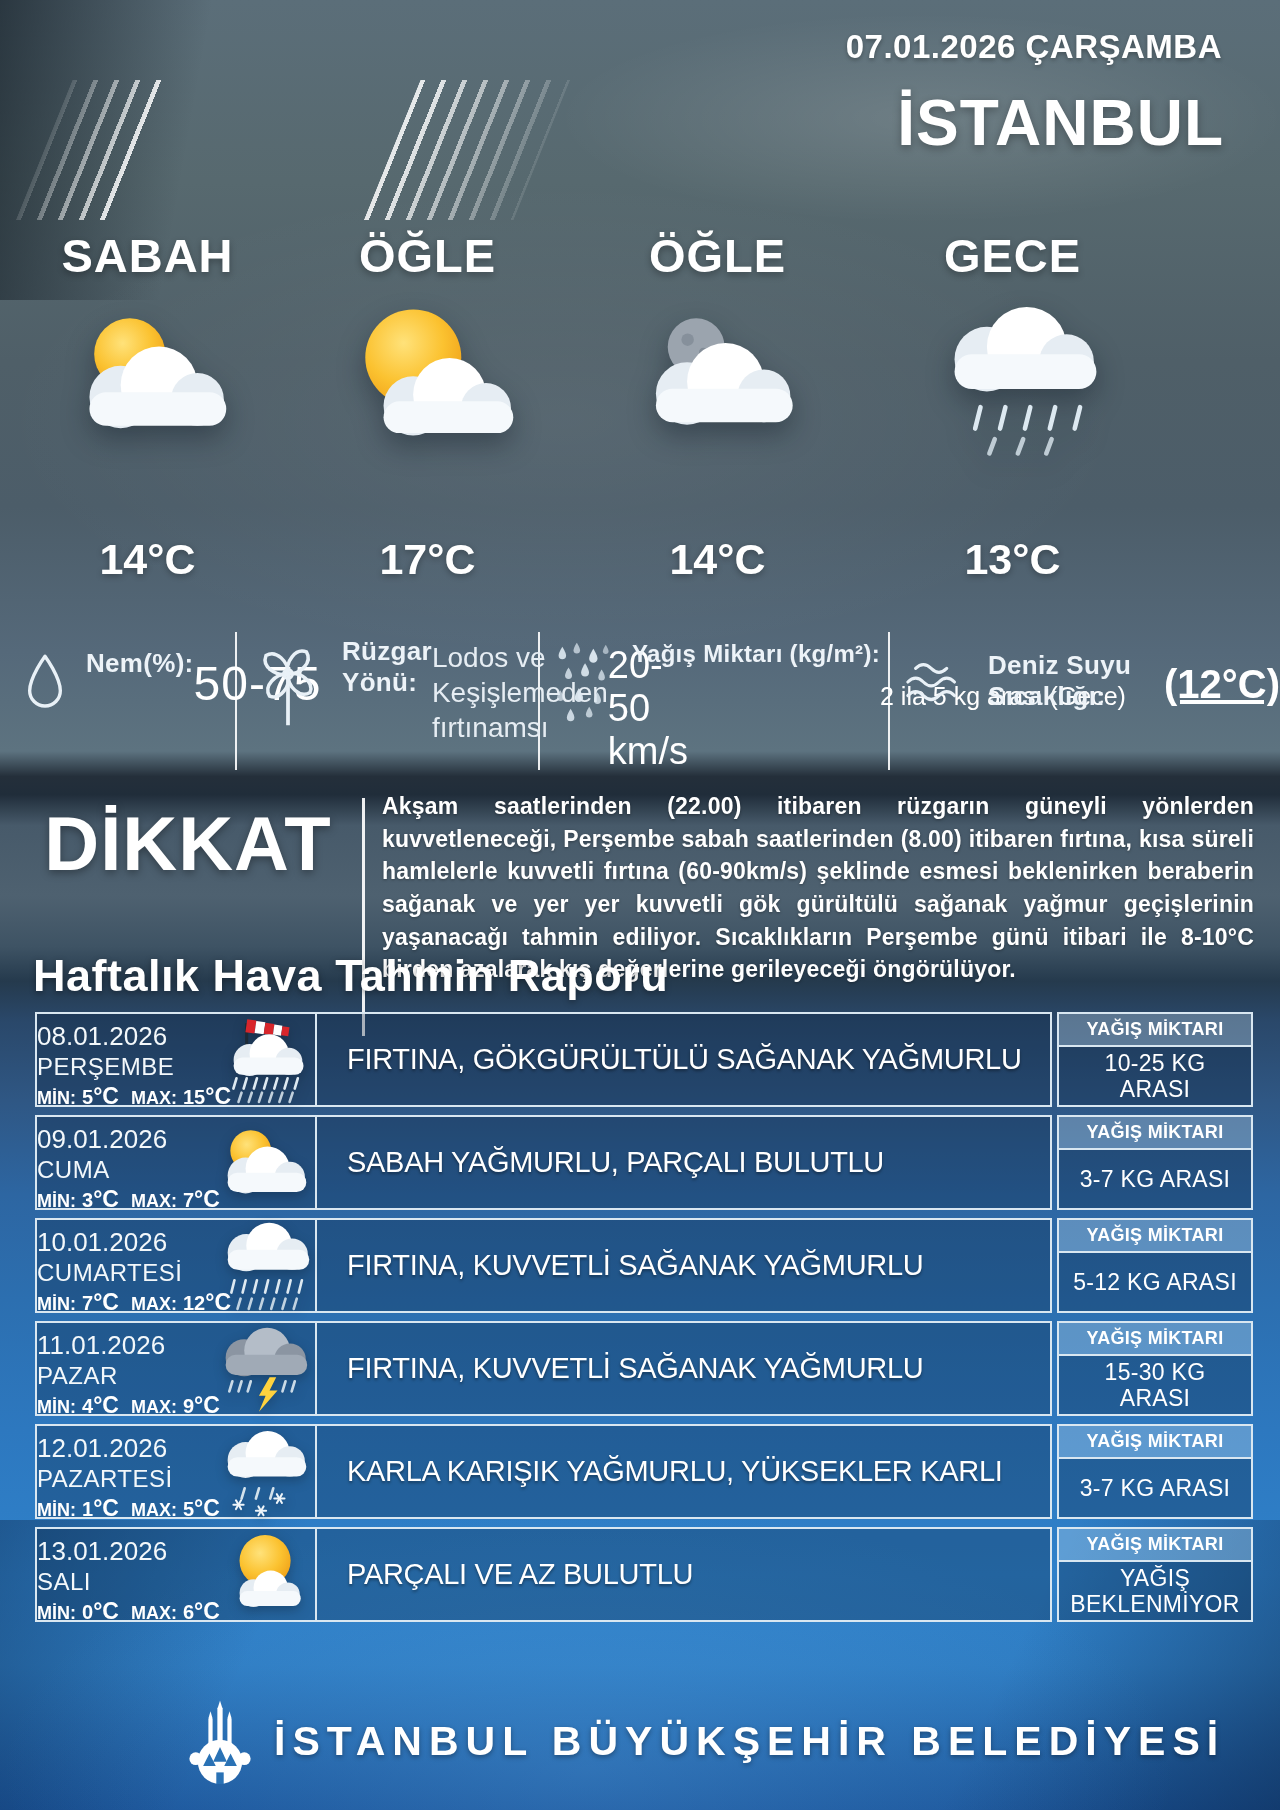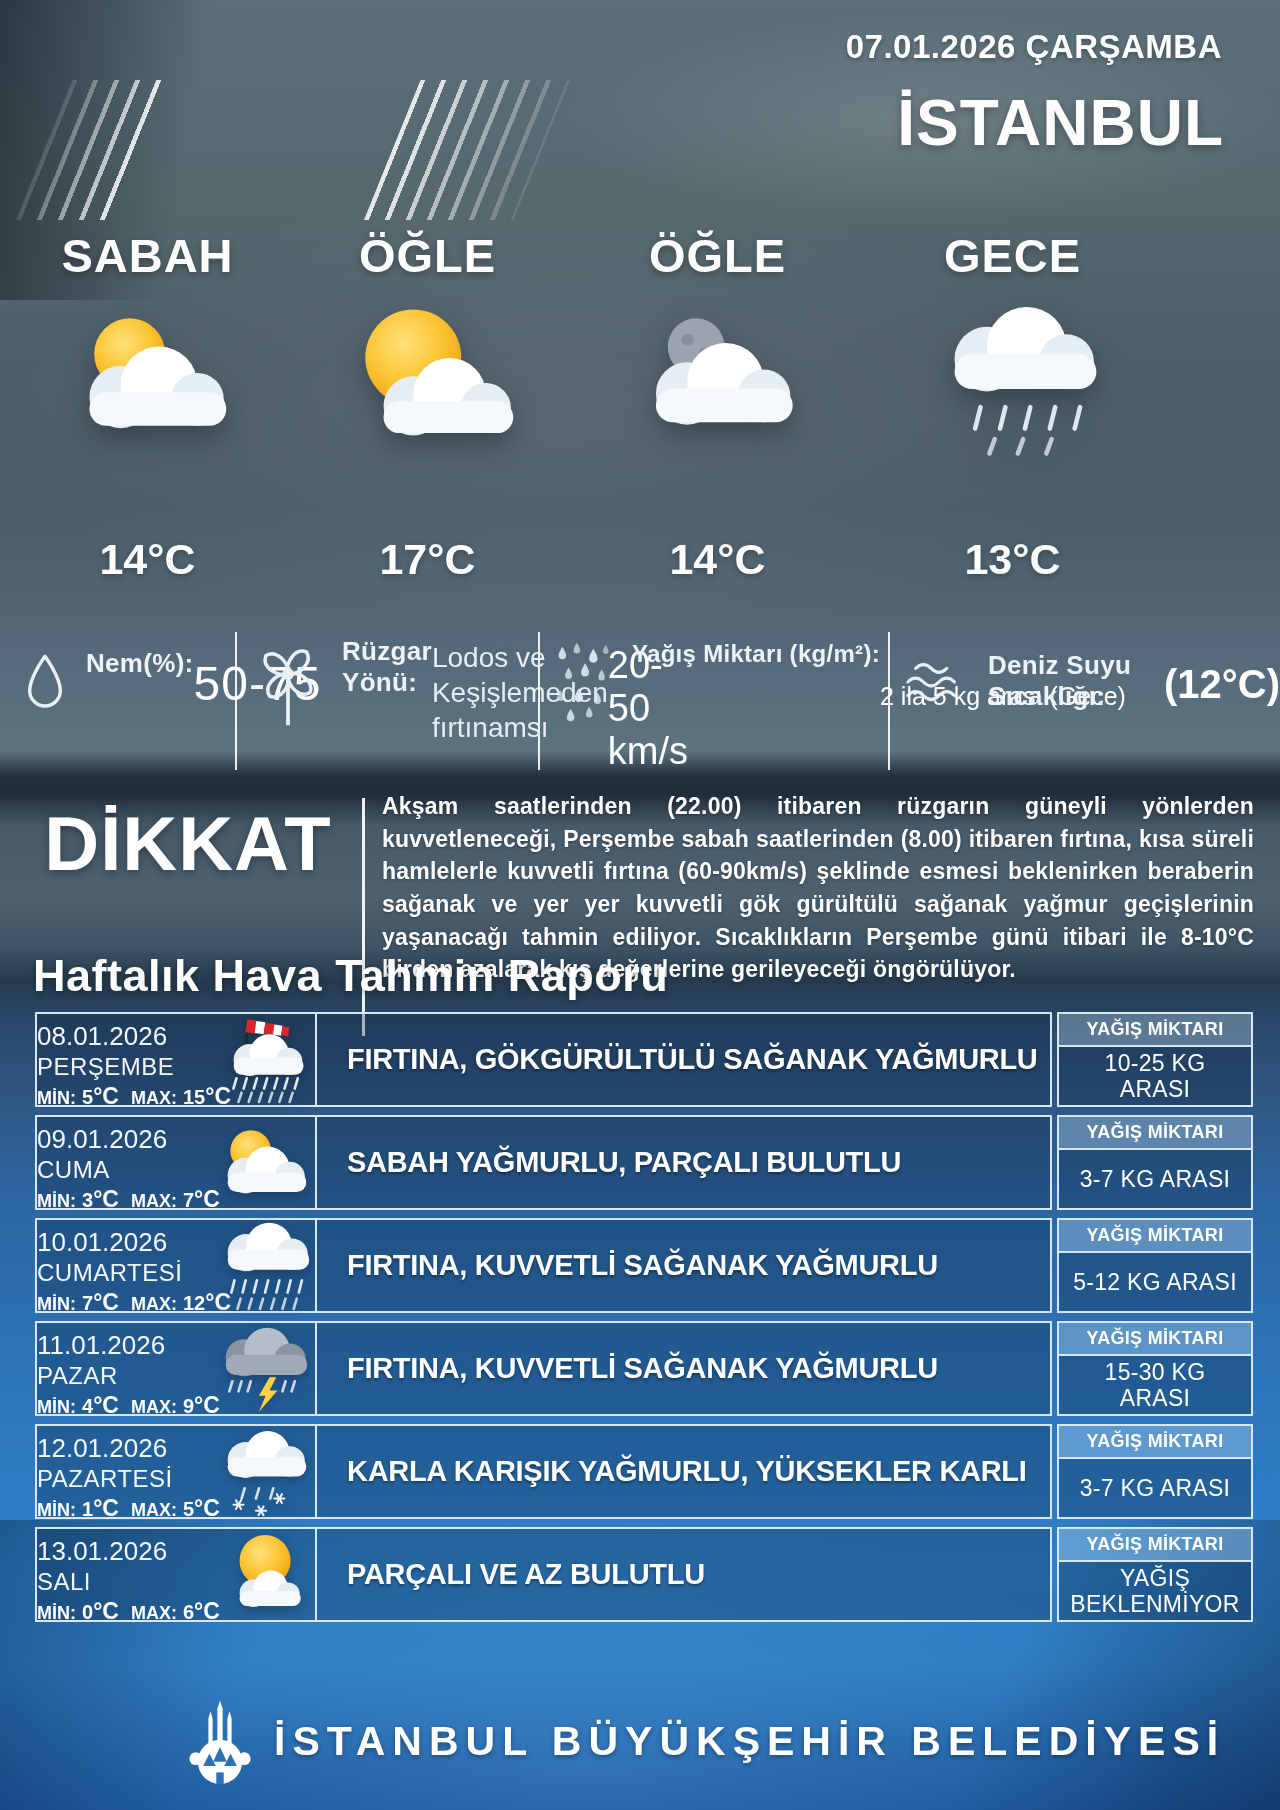--- a/index.html
+++ b/index.html
@@ -66,21 +66,21 @@
   .metric-1{left:248px;top:636px;gap:14px;}
   .metric-1 .m-icon svg{width:80px;height:96px;}
   .metric-1 .m-col{max-width:220px;}
   .metric-1 .m-value{font-size:38px;font-weight:400;margin-top:8px;}
   .metric-2{left:552px;top:640px;gap:18px;justify-content:space-between;}
   .metric-2 .m-icon svg{width:62px;height:88px;}
   .metric-2 .m-label{font-size:24px;}
   .metric-2 .m-value{font-size:25px;font-weight:400;margin-top:42px;}
   .metric-3{left:902px;top:650px;gap:16px;}
   .metric-3 .m-icon svg{width:70px;height:52px;margin-top:6px;}
-  .metric-3 .m-value{font-size:40px;font-weight:600;margin-top:12px;text-align:center;}
+  .metric-3 .m-value{font-size:40px;font-weight:600;margin-top:12px;text-align:center;text-decoration:underline;}
   
   .warn-title{position:absolute;left:28px;top:800px;width:320px;text-align:center;
     font-size:76px;font-weight:800;letter-spacing:1px;text-shadow:0 3px 8px rgba(0,0,0,.35);}
   .warn-line{position:absolute;left:362px;top:798px;width:3px;height:238px;background:rgba(255,255,255,.92);}
   .warn-text{position:absolute;left:382px;top:790px;width:872px;
     font-size:23px;font-weight:700;line-height:1.42;letter-spacing:.2px;
     text-align:justify;text-shadow:0 1px 3px rgba(0,0,0,.35);}
   
   .weekly-title{position:absolute;left:33px;top:950px;font-size:45px;font-weight:700;letter-spacing:.5px;
     text-shadow:0 2px 6px rgba(0,0,0,.35);}
@@ -92,21 +92,21 @@
   .wdate{font-size:26px;font-weight:500;color:#f3f8fb;}
   .wday{font-size:24px;font-weight:500;letter-spacing:.5px;color:#f3f8fb;margin-top:1px;}
   .wminmax{margin-top:2px;display:flex;align-items:baseline;}
   .mlab{font-size:18px;font-weight:700;}
   .mlab2{margin-left:12px;}
   .mval{font-size:20px;font-weight:700;margin-left:6px;}
   .mdeg{font-size:23px;font-weight:800;}
   .wicon{position:absolute;right:2px;top:1px;width:104px;height:92px;}
   .wicon svg{width:104px;height:92px;filter:drop-shadow(0 4px 6px rgba(5,15,25,.3));}
   .wcond-cell{flex:1;display:flex;align-items:center;padding-left:30px;}
-  .wcond{font-size:29px;font-weight:700;letter-spacing:-.3px;text-shadow:0 2px 3px rgba(0,0,0,.4);}
+  .wcond{font-size:29px;font-weight:400;letter-spacing:-.3px;text-shadow:0 2px 3px rgba(0,0,0,.4);}
   .wamount{position:absolute;right:0;top:0;width:196px;height:95px;border:2px solid #d9e7f1;
     display:flex;flex-direction:column;}
   .wamount-head{height:33px;border-bottom:2px solid #d9e7f1;background:rgba(205,228,243,.30);
     font-size:18px;font-weight:700;line-height:31px;text-align:center;letter-spacing:.3px;}
   .wamount-val{flex:1;background:rgba(10,34,58,.30);display:flex;align-items:center;justify-content:center;
     text-align:center;font-size:23px;font-weight:500;line-height:1.15;padding:0 10px;letter-spacing:.3px;}
   
   .footer-logo{position:absolute;left:182px;top:1700px;}
   .footer-logo svg{width:76px;height:92px;}
   .footer-org{position:absolute;left:274px;top:1718px;font-size:41px;font-weight:700;letter-spacing:7px;

